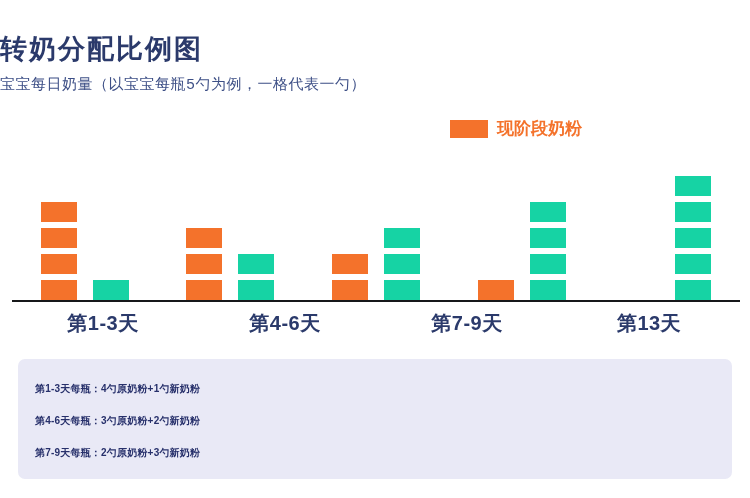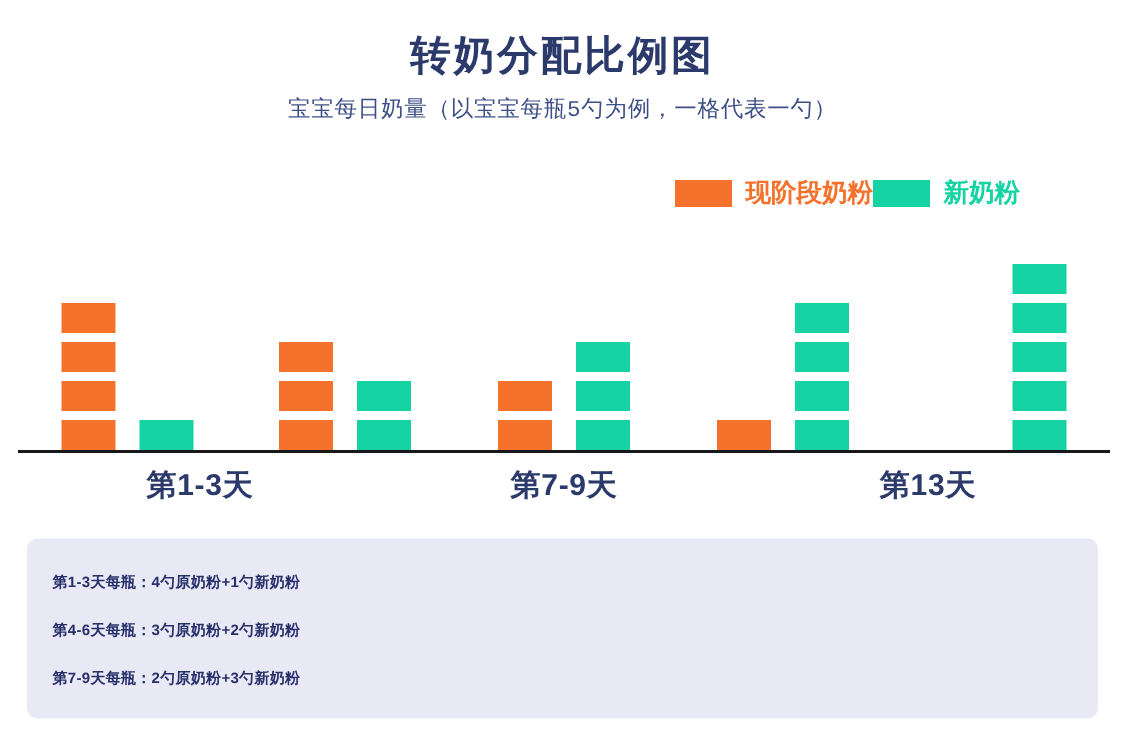--- a/index.html
+++ b/index.html
@@ -10,22 +10,22 @@
     width: 750px;
     height: 498px;
     background: #ffffff;
     font-family: "Liberation Sans", "DejaVu Sans", sans-serif;
     overflow: hidden;
     position: relative;
   }
 
   
   .header {
-    padding-top: 20px;
-    text-align: center;
+    padding-top: 32px;
+    text-align: left;
   }
   .chart-title {
     font-size: 27px;
     font-weight: bold;
     color: #2b3a6b;
     letter-spacing: 2px;
     line-height: 34px;
   }
   .chart-subtitle {
     margin-top: 10px;
@@ -36,20 +36,21 @@
     font-family: Liberation Mono, monospace;
   }
 
   
   .legend {
     position: absolute;
     left: 450px;
     top: 120px;
     display: flex;
     align-items: center;
+    gap: 26px;
   }
   .legend-item {
     display: flex;
     align-items: center;
     gap: 9px;
   }
   .legend-swatch {
     width: 38px;
     height: 18px;
     display: block;
@@ -159,24 +160,20 @@
 <div class="header">
   <div class="chart-title">转奶分配比例图</div>
   <div class="chart-subtitle">宝宝每日奶量（以宝宝每瓶5勺为例，一格代表一勺）</div>
 </div>
 
 <div class="legend">
   <div class="legend-item">
     <span class="legend-swatch" style="background:#f4722b"></span>
     <span class="legend-label orange">现阶段奶粉</span>
   </div>
-  <div class="legend-item">
-    <span class="legend-swatch" style="background:#16d3a4"></span>
-    <span class="legend-label green">新奶粉</span>
-  </div>
 </div>
 
 <div class="plot">
   <div class="groups" id="groups">
       <div class="group">
         <div class="stack">
           <span class="seg orange" style="background: rgb(244, 114, 43);"></span>
           <span class="seg orange" style="background: rgb(244, 114, 43);"></span>
           <span class="seg orange" style="background: rgb(244, 114, 43);"></span>
           <span class="seg orange" style="background: rgb(244, 114, 43);"></span>
@@ -227,20 +224,21 @@
           <span class="seg green" style="background: rgb(22, 211, 164);"></span>
           <span class="seg green" style="background: rgb(22, 211, 164);"></span>
         </div>
       </div>
     </div>
   <div class="axis-line"></div>
 </div>
 
 <div class="xlabels" id="xlabels">
     <div class="xlabel">第1-3天</div>
+    <div class="xlabel">第4-6天</div>
     <div class="xlabel">第7-9天</div>
     <div class="xlabel">第13天</div>
   </div>
 
 <div class="notes-panel">
   <div class="notes-col left" id="notes-left">
       <div class="note-line">第1-3天每瓶：4勺原奶粉+1勺新奶粉</div>
       <div class="note-line">第4-6天每瓶：3勺原奶粉+2勺新奶粉</div>
       <div class="note-line">第7-9天每瓶：2勺原奶粉+3勺新奶粉</div>
     </div>

